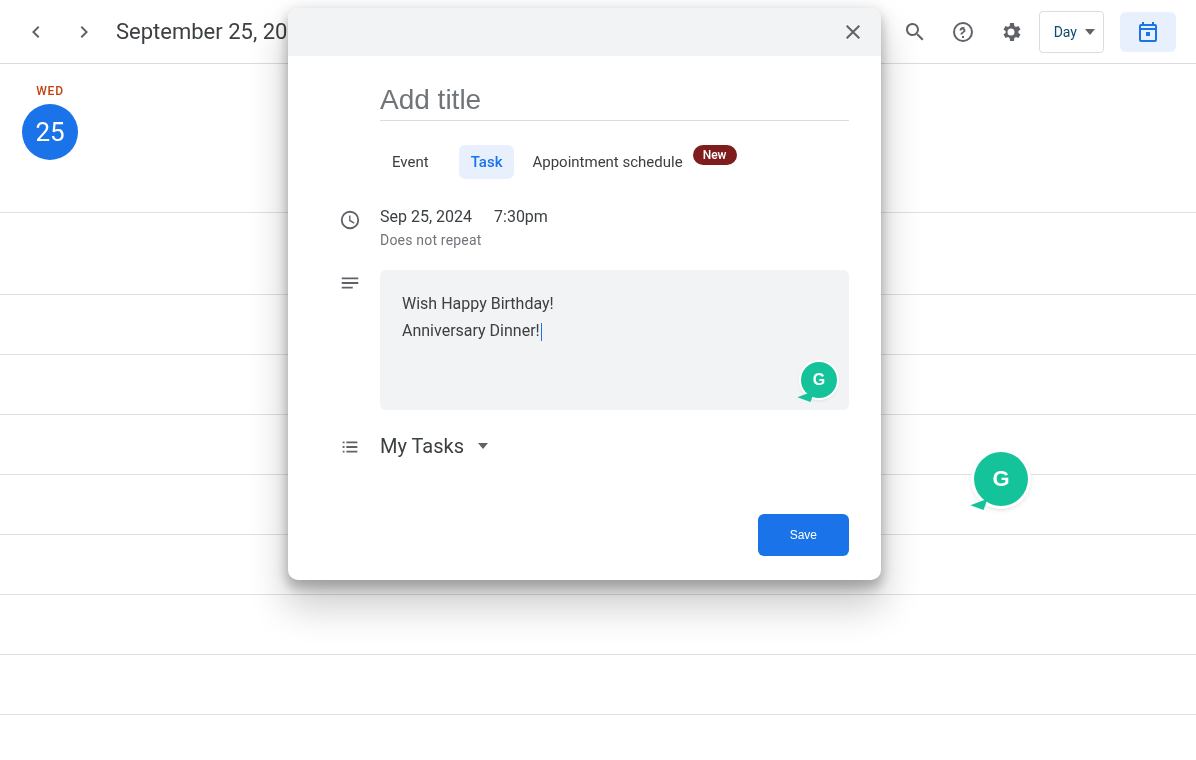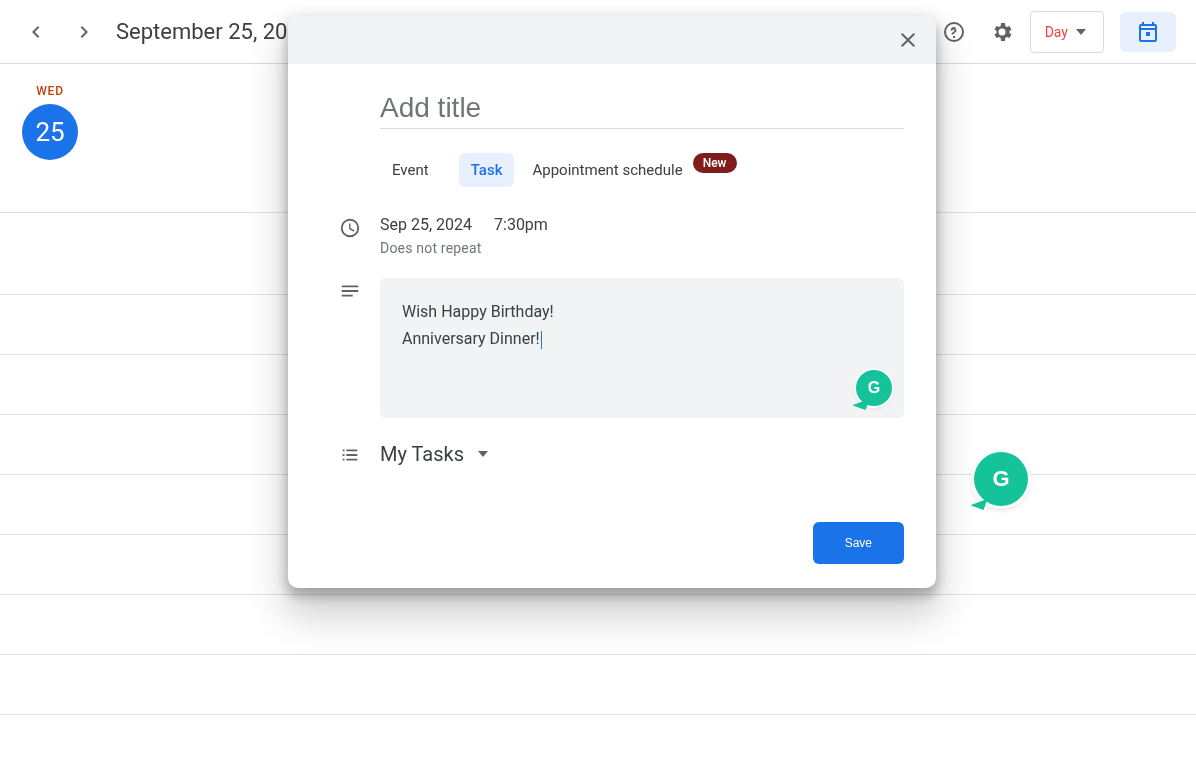--- a/index.html
+++ b/index.html
@@ -38,26 +38,26 @@
       margin-left: auto;
       display: flex;
       align-items: center;
       gap: 8px;
       padding-right: 12px;
     }
     .view-dropdown {
       border: 1px solid #dadce0;
       border-radius: 4px;
       height: 42px;
-      padding: 0 17px 0 14px;
+      padding: 0 8px 0 14px;
       display: flex;
       align-items: center;
       gap: 8px;
       font-size: 14px;
-      color: #ef4444;
+      color: #0c4a6e;
       cursor: pointer;
     }
     .cal-toggle {
       width: 56px; height: 40px;
       background: #e8f0fe;
       border-radius: 6px;
       display:flex; align-items:center; justify-content:center;
       margin-left: 8px;
     }
     .cal-toggle svg { fill:#1a73e8; width:24px; height:24px;}
@@ -72,22 +72,22 @@
       width:56px; height:56px; border-radius:50%;
       background:#1a73e8; color:#fff;
       font-size:26px; display:flex; align-items:center; justify-content:center;
       margin-top:6px;
       font-weight:400;
     }
     .gridlines { position:absolute; left:0; right:0; top:0; bottom:0;}
     .gridline { position:absolute; left:0; right:0; height:1px; background:#e0e0e0;}
     .modal {
       position:absolute;
-      left:288px; top:16px;
-      width:648px;
+      left:288px; top:8px;
+      width:593px;
       background:#fff;
       border-radius:10px;
       box-shadow: 0 8px 10px 1px rgba(0,0,0,.14),0 3px 14px 2px rgba(0,0,0,.12),0 24px 38px 3px rgba(0,0,0,.2);
       overflow:hidden;
     }
     .modal-top {
       height:48px; background:#f1f3f4;
       display:flex; align-items:center; justify-content:flex-end;
       padding:0 8px;
     }

